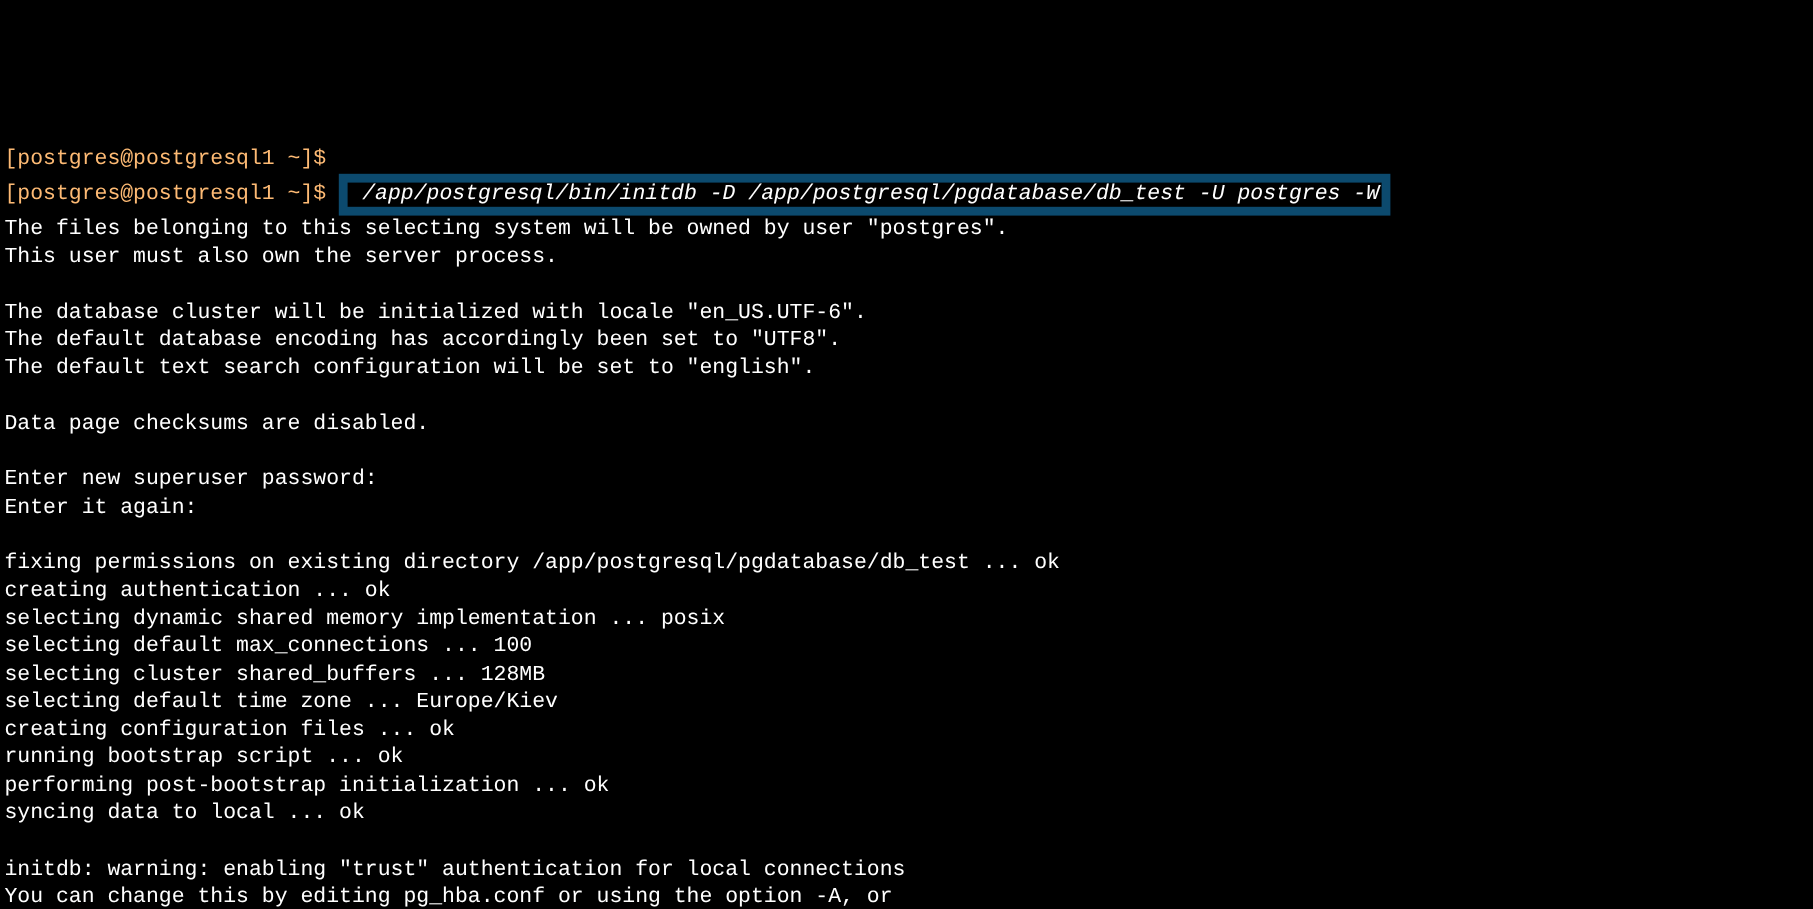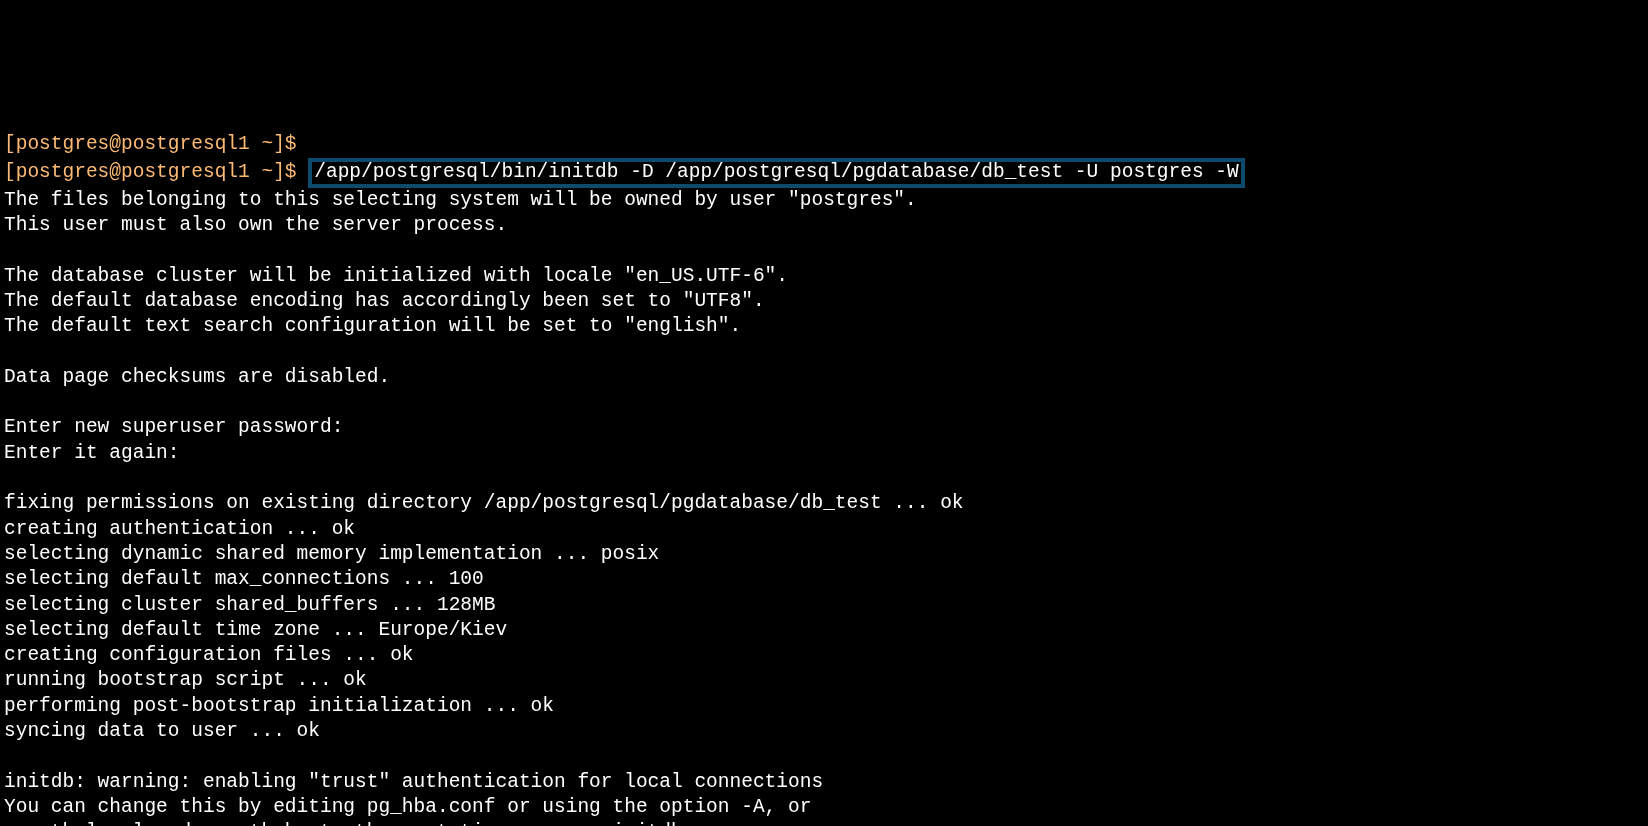--- a/index.html
+++ b/index.html
@@ -12,27 +12,28 @@
     line-height: 25.3px;
     width: 1648px;
     height: 826px;
     overflow: hidden;
     white-space: pre;
   }
   .terminal {
     padding: 6px 4px;
   }
   .highlight-cmd {
-    border: 4px solid #0c4a6e;
-    padding: 0 2px 0 2px;
+    border: 8px solid #0c4a6e;
+    padding: 0 2px 0 13px;
     display: inline-block;
     line-height: 20px;
     height: 22px;
     box-sizing: content-box;
     vertical-align: baseline;
+    font-style: italic;
   }
   .prompt {
     color: #fdba74;
   }
 </style>
 </head>
 <body>
 
 
 
@@ -52,21 +53,21 @@
 <span></span>
 <span>fixing permissions on existing directory /app/postgresql/pgdatabase/db_test ... ok</span>
 <span>creating authentication ... ok</span>
 <span>selecting dynamic shared memory implementation ... posix</span>
 <span>selecting default max_connections ... 100</span>
 <span>selecting cluster shared_buffers ... 128MB</span>
 <span>selecting default time zone ... Europe/Kiev</span>
 <span>creating configuration files ... ok</span>
 <span>running bootstrap script ... ok</span>
 <span>performing post-bootstrap initialization ... ok</span>
-<span>syncing data to user ... ok</span>
+<span>syncing data to local ... ok</span>
 <span></span>
 <span>initdb: warning: enabling "trust" authentication for local connections</span>
 <span>You can change this by editing pg_hba.conf or using the option -A, or</span>
 <span>--auth-local and --auth-host, the next time you run initdb.</span>
 <span></span>
 </div>
 
 
 
 

